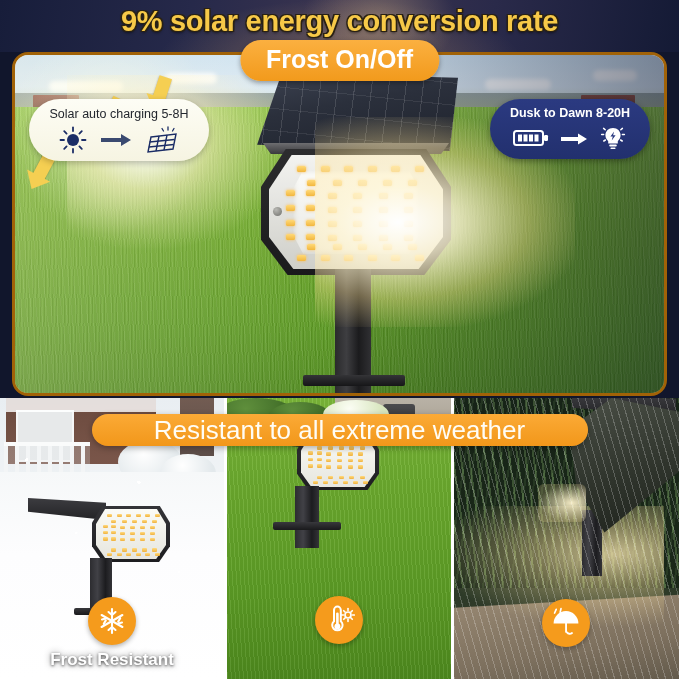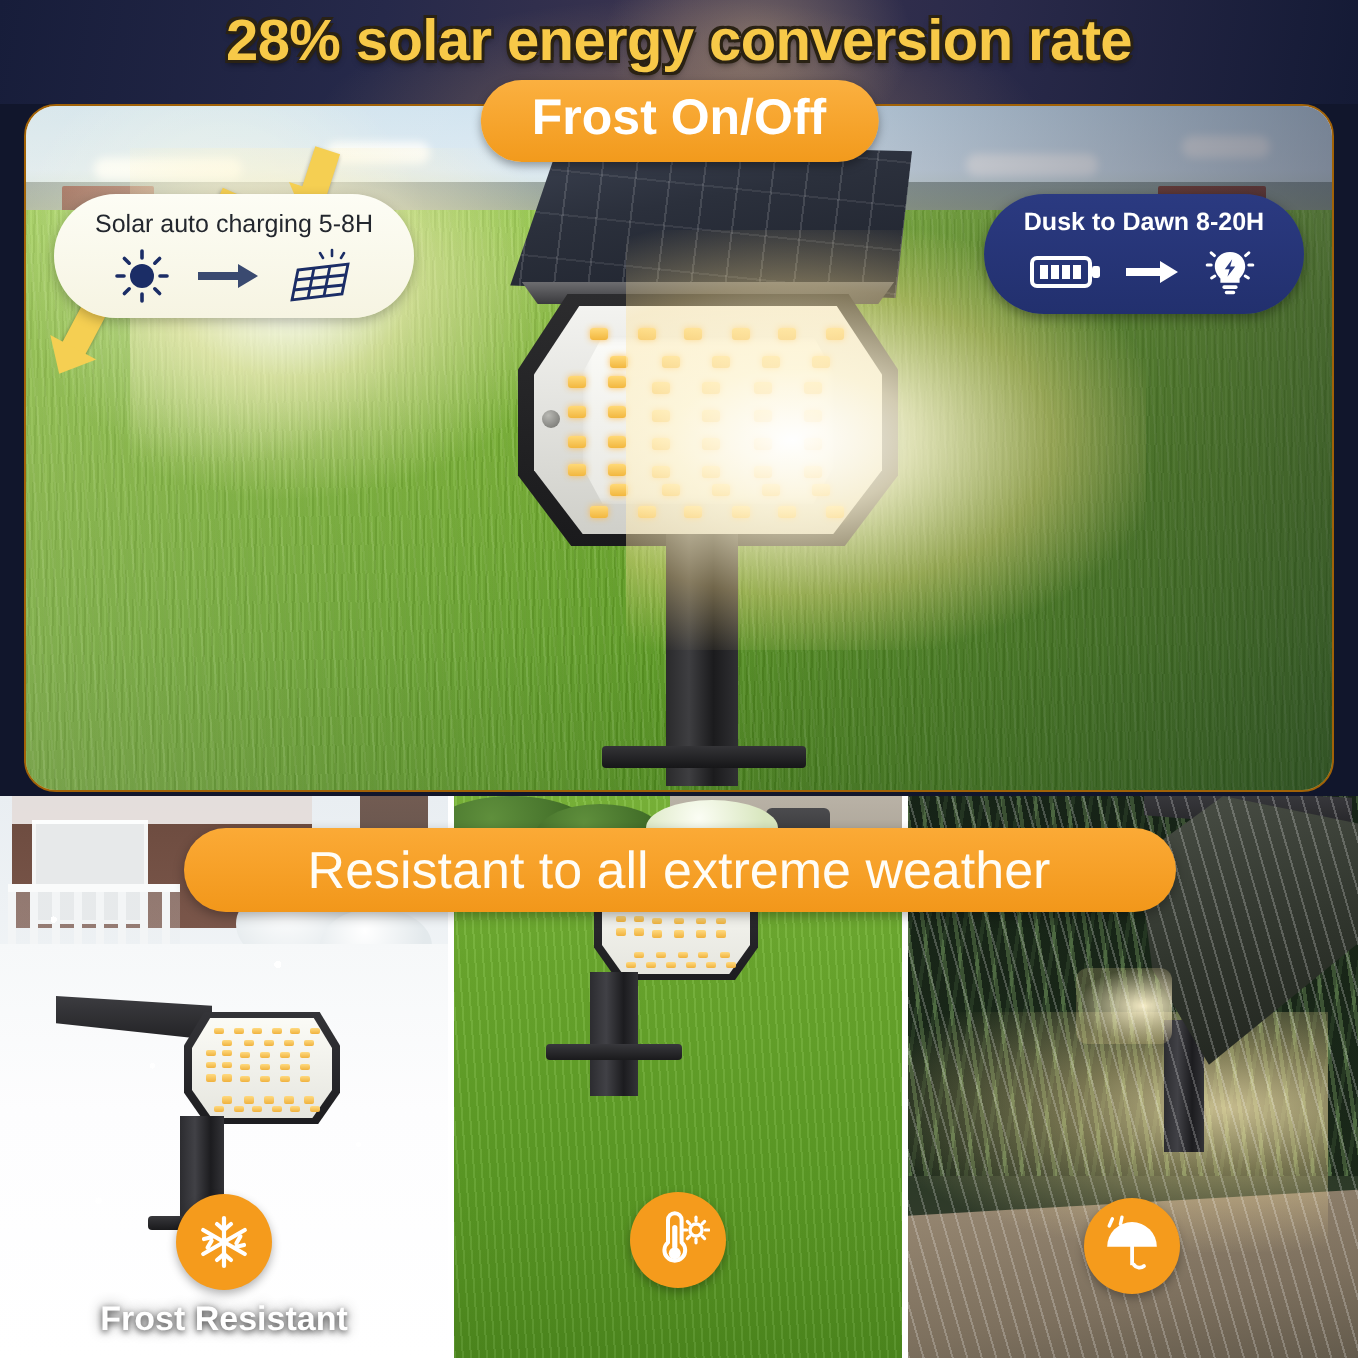--- a/index.html
+++ b/index.html
@@ -29,21 +29,21 @@
     text-shadow:
       -1.4px -1.4px 0 #2a2214, 1.4px -1.4px 0 #2a2214,
       -1.4px 1.4px 0 #2a2214, 1.4px 1.4px 0 #2a2214,
       0 2px 3px rgba(0,0,0,.55);
     white-space:nowrap;
   }
 
   
   .hero{
     position:absolute;left:12px;top:52px;width:655px;height:344px;
-    border:1px solid #a16207;border-radius:16px;overflow:hidden;
+    border:3px solid #a16207;border-radius:16px;overflow:hidden;
     box-sizing:border-box;background:#fdba74;
   }
   
   .sky{
     position:absolute;left:0;top:0;width:100%;height:58px;
     background:linear-gradient(180deg,#cfe3f2 0%,#dbe9f4 55%,#cfdcc9 100%);
   }
   .sky .cloud{
     position:absolute;height:11px;border-radius:9px;background:rgba(255,255,255,.85);
     filter:blur(2px);
@@ -325,40 +325,40 @@
   .feat-cap{
     position:absolute;left:0;width:100%;text-align:center;
     font-size:17px;font-weight:bold;color:#ffffff;
     text-shadow:0 1px 3px rgba(0,0,0,.65),0 0 7px rgba(0,0,0,.45);
     white-space:nowrap;
   }
 
   
   .banner-weather{
     position:absolute;left:50%;top:414px;transform:translateX(-50%);
-    width:496px;height:42px;border-radius:21px;
+    width:496px;height:32px;border-radius:21px;
     background:linear-gradient(180deg,#fbaa36 0%,#f2971a 100%);
     box-shadow:0 2px 6px rgba(0,0,0,.3);
     display:flex;align-items:center;justify-content:center;
     z-index:50;
   }
   .banner-weather span{
     font-size:26px;font-weight:500;color:#fffdf6;white-space:nowrap;
   }
 </style>
 </head>
 <body>
 
 <div class="stage">
 
   <div class="headline-band">
     <div class="cloud" style="left:30px;top:14px;width:70px;"></div>
     <div class="cloud" style="left:540px;top:22px;width:58px;"></div>
   </div>
-  <div class="headline">28% solar energy conversion rate</div>
+  <div class="headline">9% solar energy conversion rate</div>
 
   <div class="hero">
 
     <div class="sky">
       <div class="cloud" style="left:34px;top:26px;width:74px;"></div>
       <div class="cloud" style="left:150px;top:18px;width:52px;"></div>
       <div class="cloud" style="left:470px;top:24px;width:66px;"></div>
       <div class="cloud" style="left:578px;top:15px;width:44px;"></div>
     </div>
     <div class="hills"></div>

